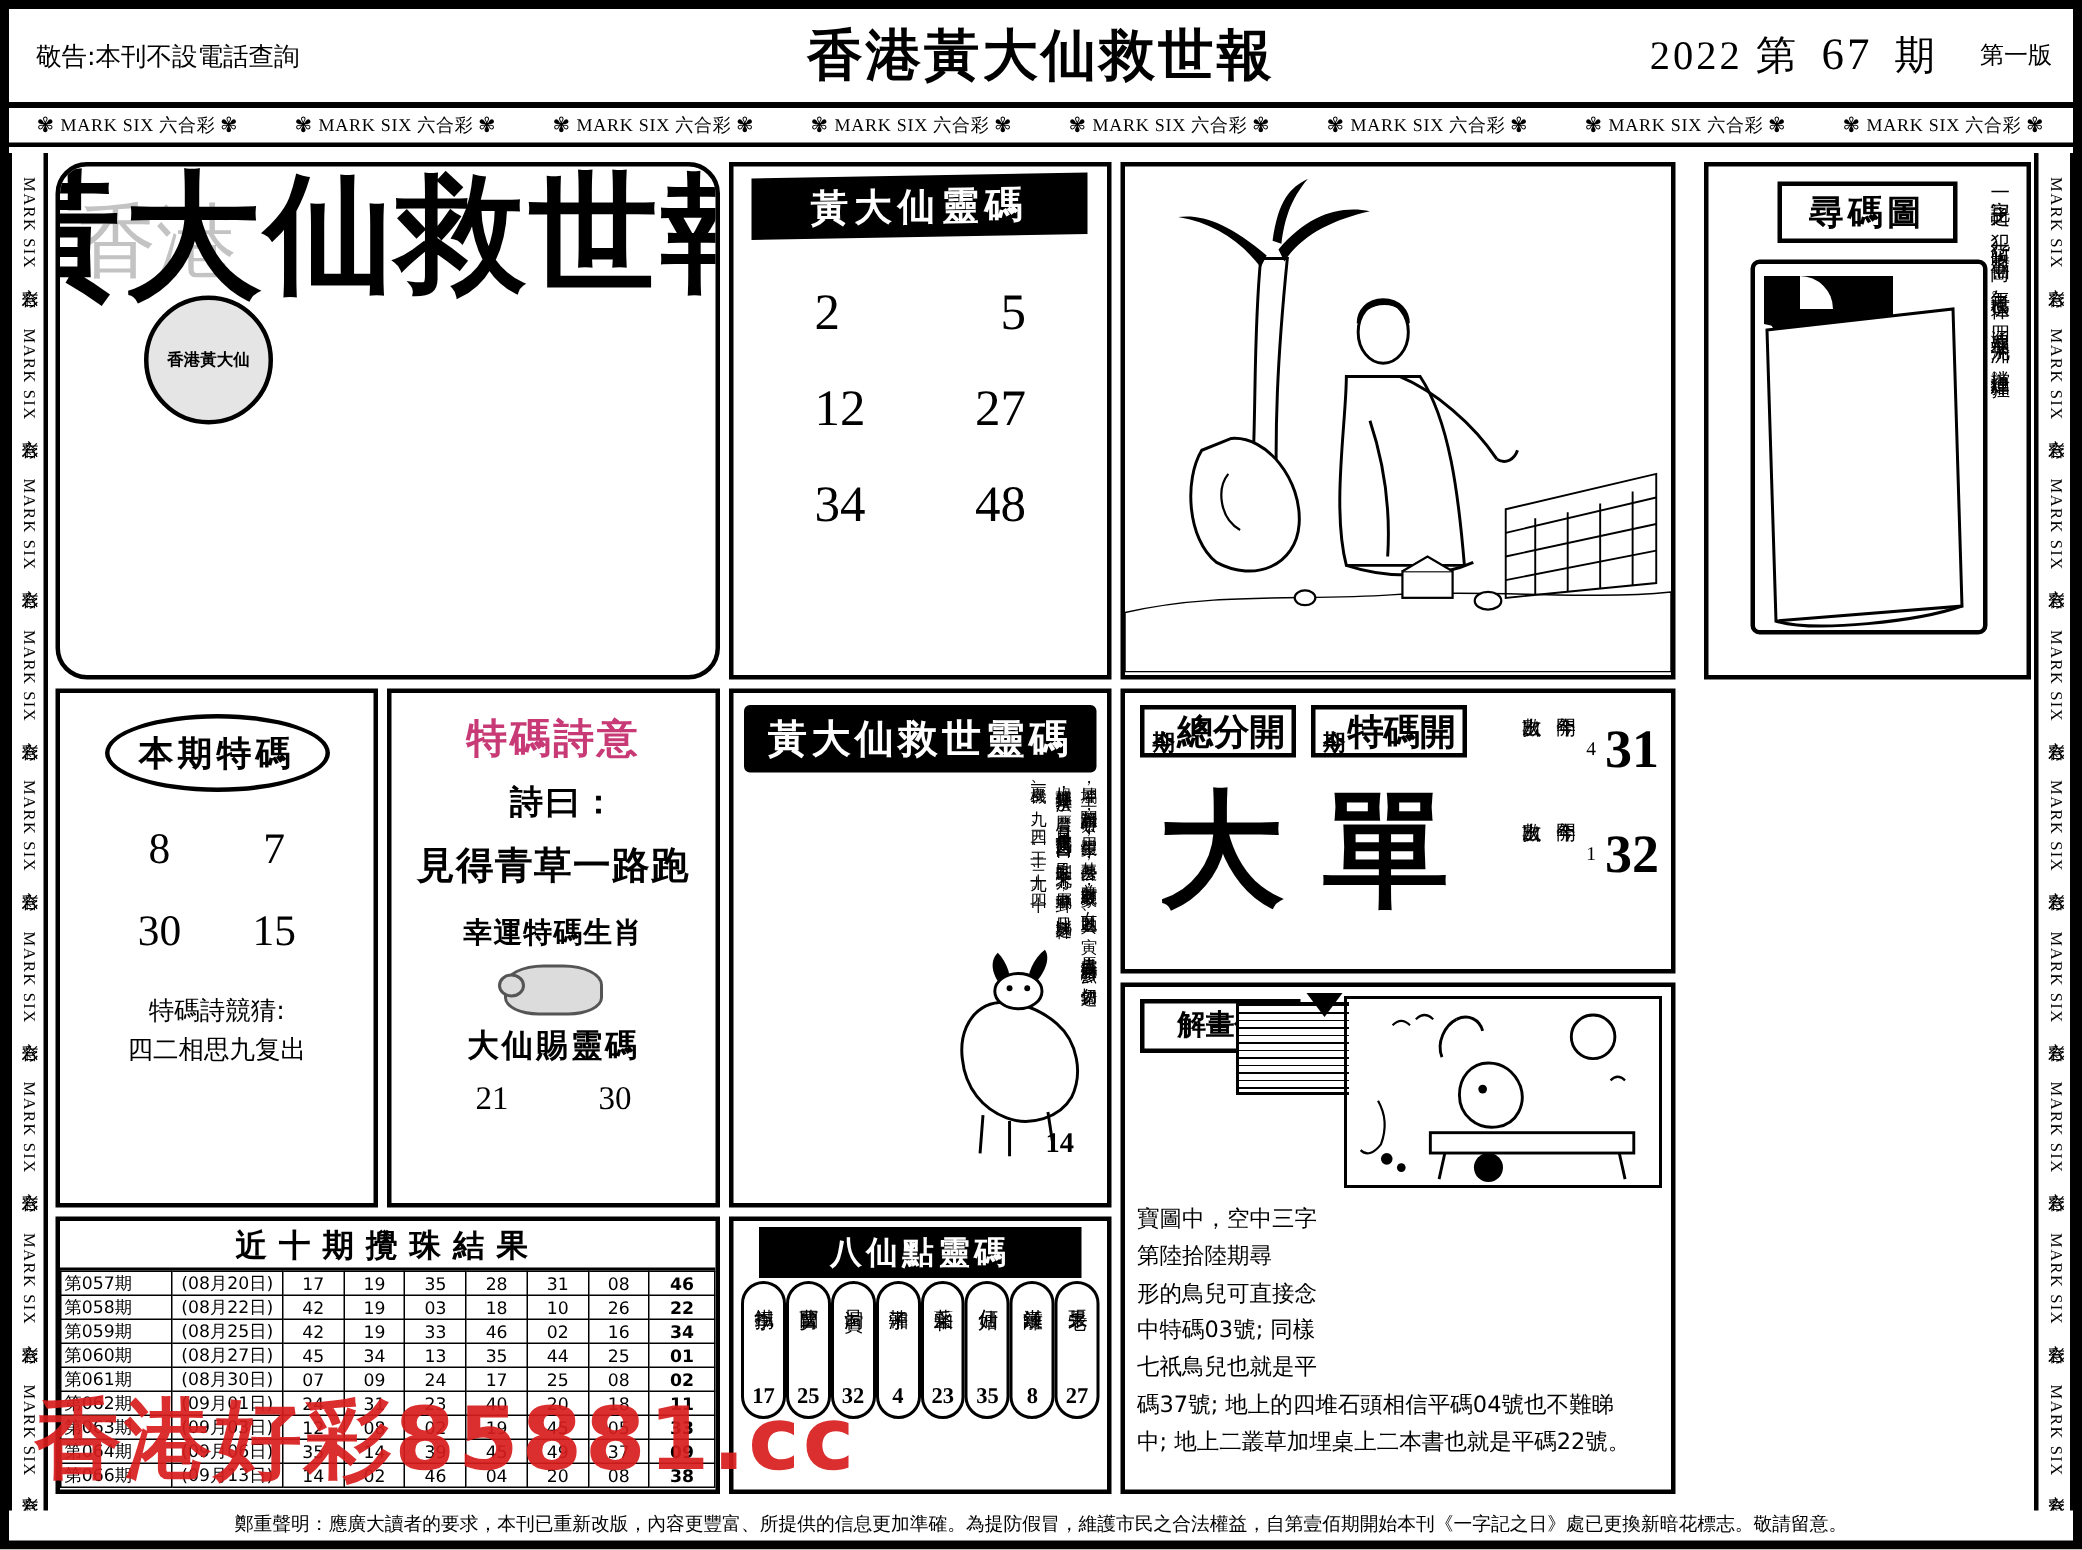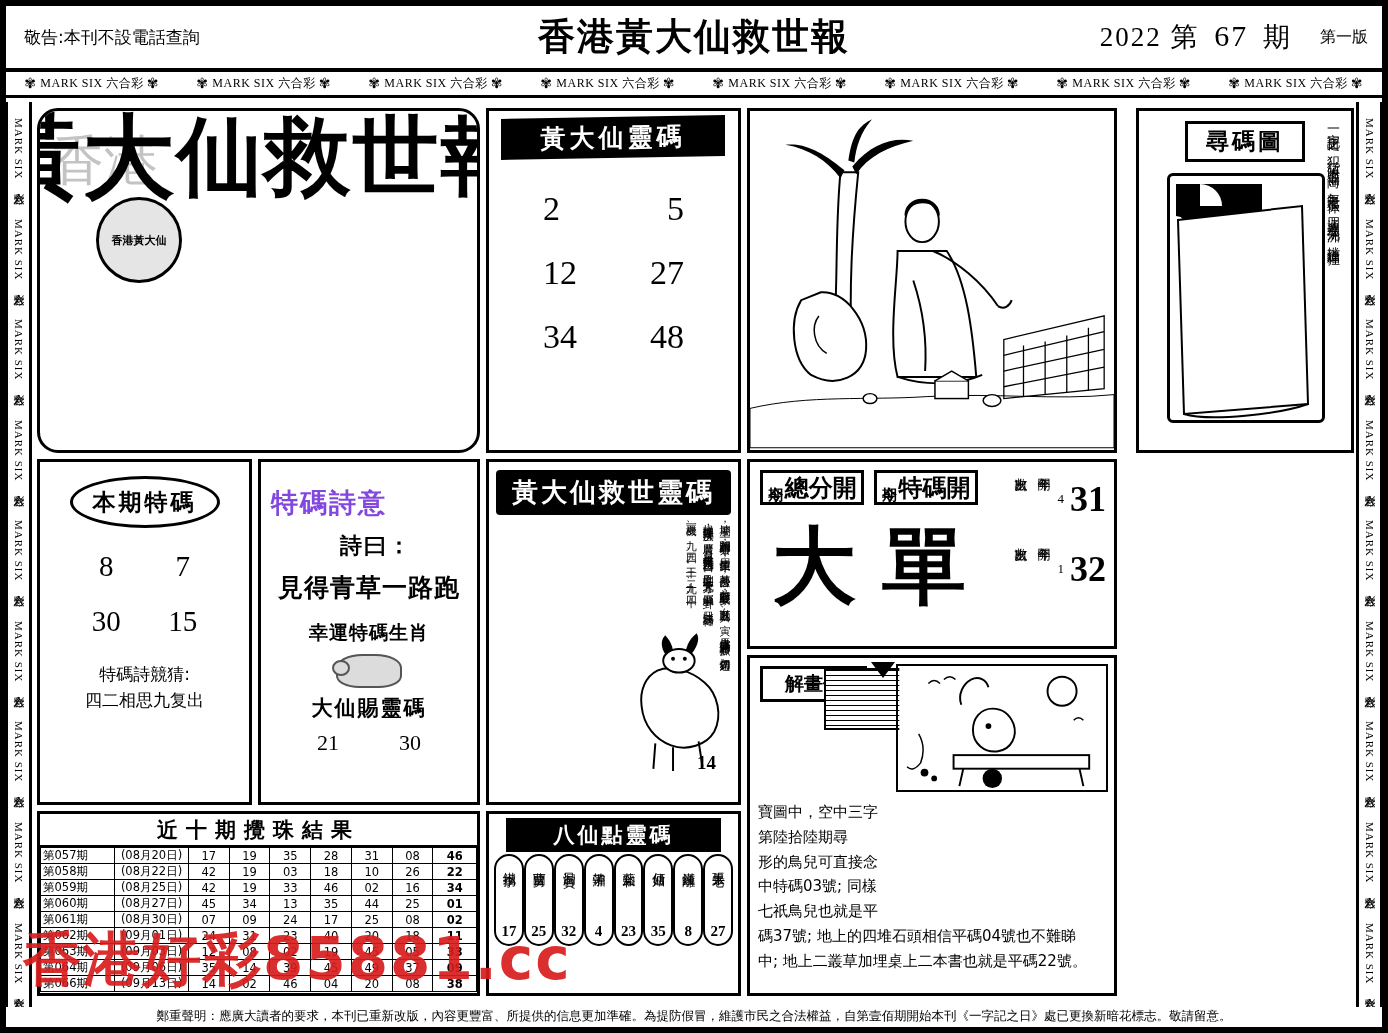--- a/index.html
+++ b/index.html
@@ -223,23 +223,23 @@
     font-size: 29px; text-align: center;
   }
   .sp-foot {
     margin-top: 24px; text-align: center;
     font-size: 17px; line-height: 1.5;
     font-family: "DejaVu Sans", sans-serif;
   }
   
   .poem-box { grid-column: 2; grid-row: 2 / span 2; }
   .poem-smudge {
-    margin: 23px 10px 0;
-    font-size: 27px; font-weight: bold; color: #6d28d9;
-    letter-spacing: 2px; 
+    margin: 12px 10px 0;
+    font-size: 27px; font-weight: bold; color: #be185d;
+    letter-spacing: 2px; text-align: center;
     font-family: "DejaVu Serif", serif;
     opacity: .85;
   }
   .poem-label {
     margin-top: 10px; padding-left: 14px;
     font-size: 22px; font-weight: bold; letter-spacing: 2px; text-align: center;
   }
   .poem-line {
     margin-top: 10px; text-align: center;
     font-size: 25px; font-weight: bold; letter-spacing: 1px;

